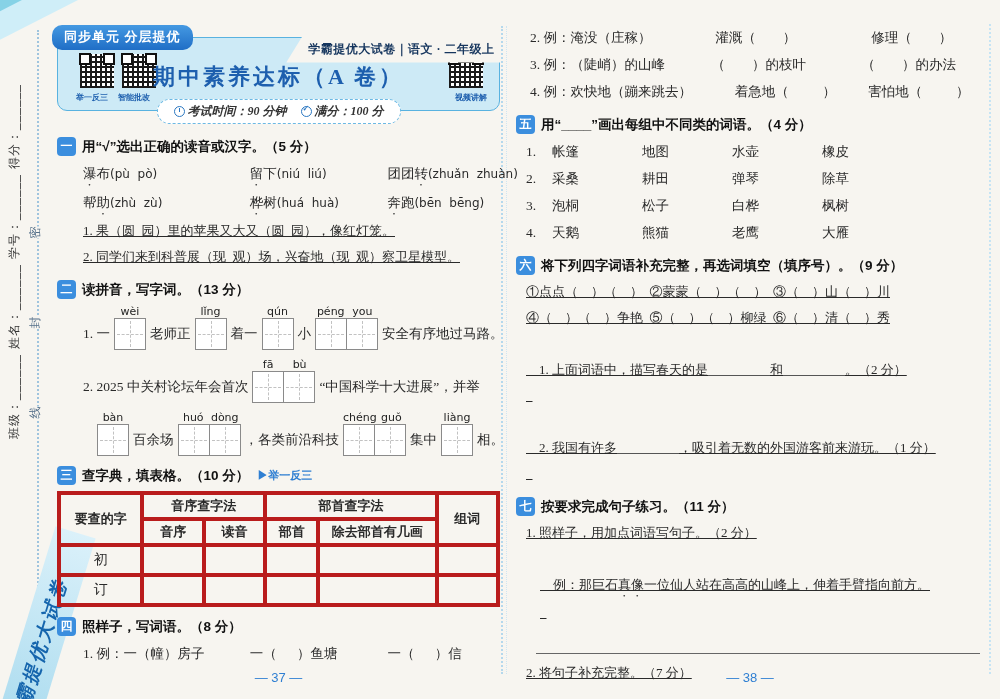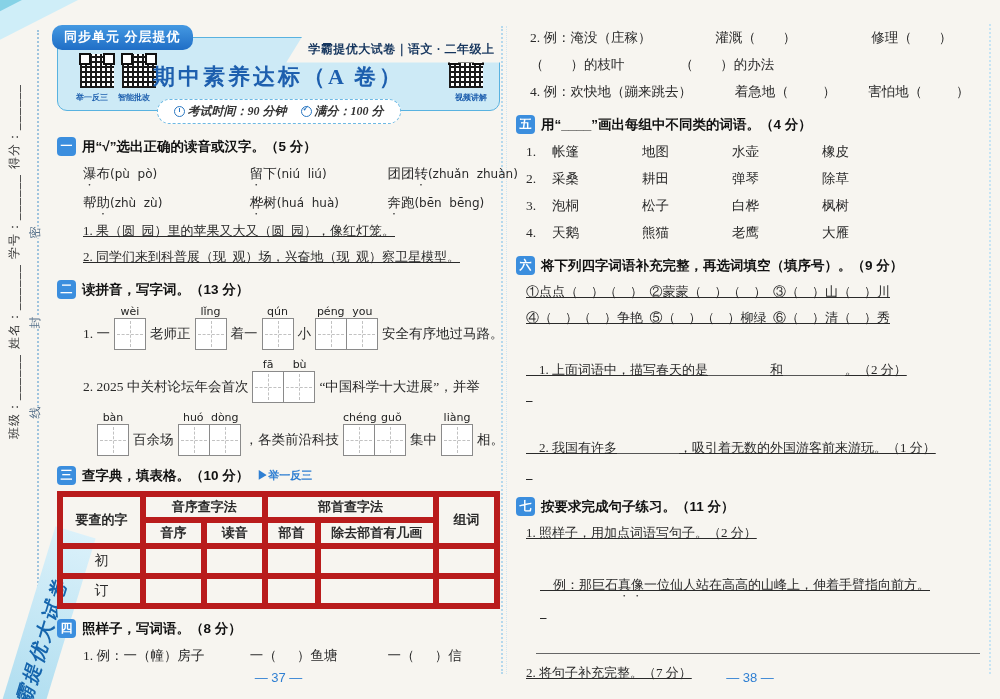--- a/index.html
+++ b/index.html
@@ -89,21 +89,21 @@
   .py-row { display:flex; width:100%; font-family:"DejaVu Sans",sans-serif;
     font-size:11px; line-height:13px; color:#222; }
   .py-row span { flex:1; text-align:center; white-space:nowrap; }
   .boxes { display:flex; }
   .tian { width:32px; height:32px; border:1px solid #8a8a8a; position:relative; background:#fff; }
   .tian + .tian { margin-left:-1px; }
   .tian::before { content:""; position:absolute; left:50%; top:2px; bottom:2px; border-left:1px dashed #c2c2c2; }
   .tian::after { content:""; position:absolute; top:50%; left:2px; right:2px; border-top:1px dashed #c2c2c2; }
   
   table.dict { width:100%; border-collapse:collapse; table-layout:fixed; margin-top:6px; }
-  table.dict th, table.dict td { border:6px solid #b91c1c; text-align:center; font-size:13px; }
+  table.dict th, table.dict td { border:4px solid #b91c1c; text-align:center; font-size:13px; }
   table.dict th { font-weight:bold; height:26px; font-family:"Liberation Sans",sans-serif; }
   table.dict td { height:30px; font-size:14px; }
   
   .blank { display:inline-block; border-bottom:1px solid #555; height:15px; vertical-align:-2px; }
   .ans-line { border-bottom:1.2px solid #666; height:20px; margin:8px 4px 6px 20px; }
   .footer { position:absolute; bottom:14px; left:0; right:0; text-align:center;
     color:#2f7fd2; font-size:13px; font-family:"Liberation Sans",sans-serif; }
   .s5row { display:flex; line-height:27px; font-size:13.5px; padding-left:10px; }
   .s5row .n { width:26px; } .s5row .w { width:90px; }
 </style>
@@ -331,20 +331,21 @@
 
 <div class="page page-right">
   <div style="height:24px;"></div>
 
   <div class="row3" style="padding-left:14px;gap:18px;">
     <span class="c1">2. 例：淹没（庄稼）</span>
     <span class="c2">灌溉（        ）</span>
     <span class="c3">修理（        ）</span>
   </div>
   <div class="row3" style="padding-left:14px;">
+    <span class="c1">3. 例：（陡峭）的山峰</span>
     <span class="c2">（        ）的枝叶</span>
     <span class="c3">（        ）的办法</span>
   </div>
   <div class="row3" style="padding-left:14px;">
     <span class="c1" style="width:44%;">4. 例：欢快地（蹦来跳去）</span>
     <span class="c2" style="width:30%;margin-left:9px;">着急地（          ）</span>
     <span class="c3" style="width:26%;">害怕地（          ）</span>
   </div>
 
   <div class="sec-head">

